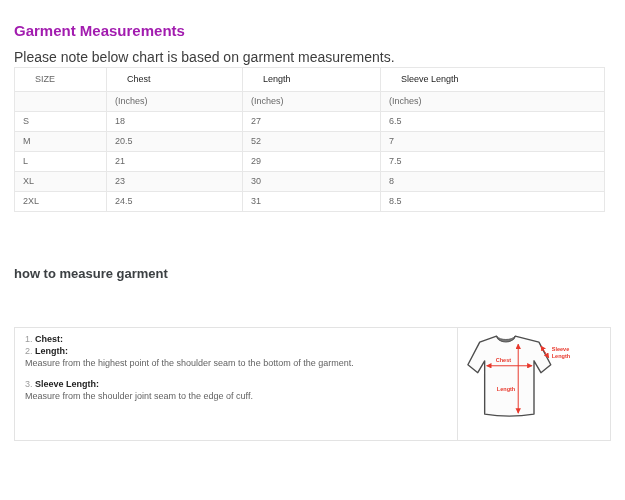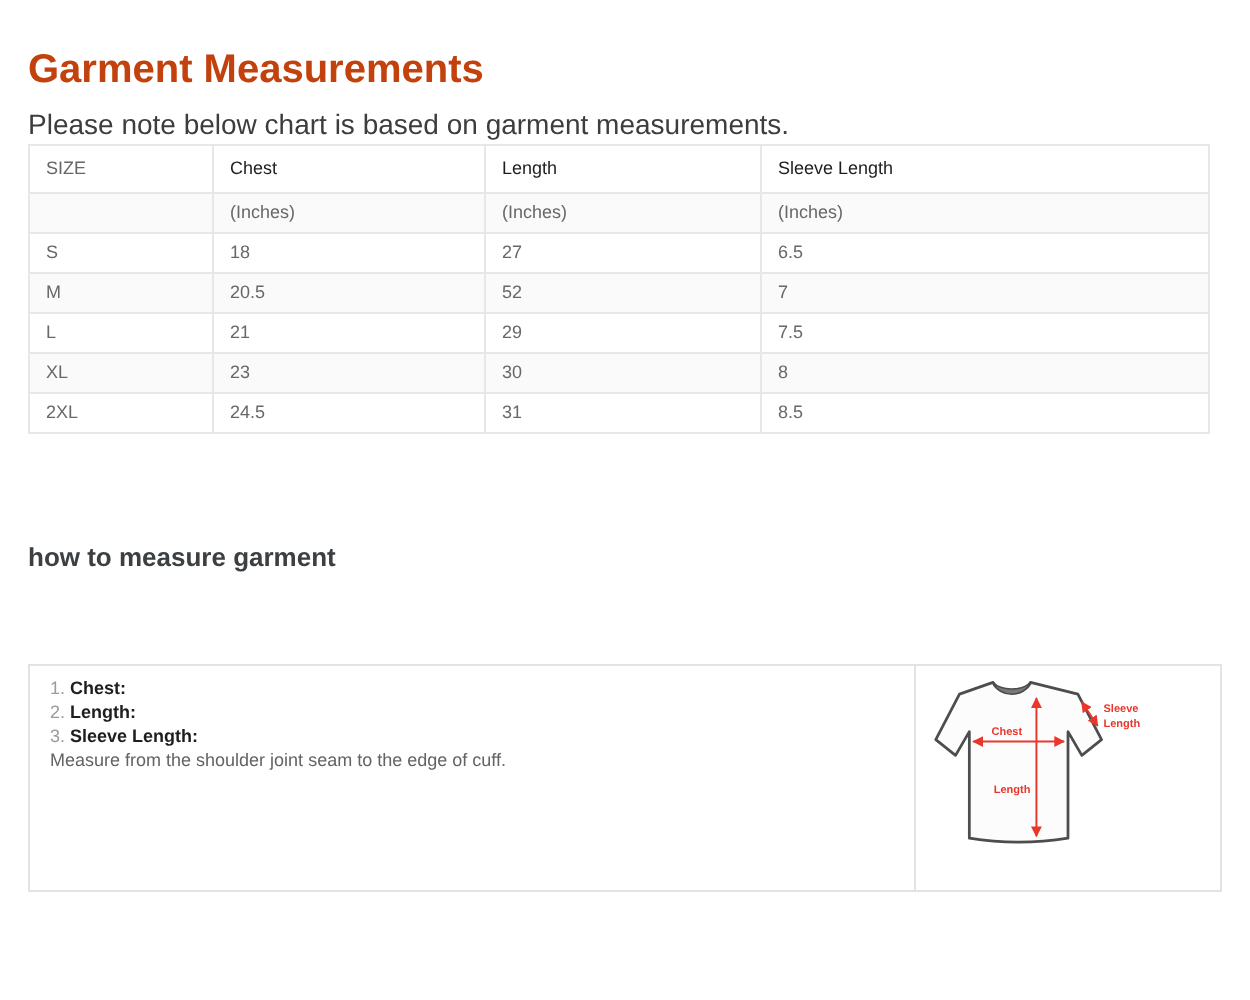--- a/index.html
+++ b/index.html
@@ -2,29 +2,29 @@
 <html><head>
 <meta charset="utf-8">
 <style>
   html,body{margin:0;padding:0;}
   body{
     width:625px;height:500px;overflow:hidden;background:#ffffff;
     font-family:"Liberation Sans",sans-serif;color:#222;
   }
   .page{padding:16px 14px 0 14px;}
 
-  .title{font-size:20px;line-height:17px;font-weight:bold;color:#c2410c;margin:11px 0 13px 0;}
+  .title{font-size:15px;line-height:17px;font-weight:bold;color:#a21caf;margin:6px 0 13px 0;}
   .note{font-size:14px;line-height:11px;color:#3d3d3d;margin:0 0 4px 0;}
 
   table.size-table{border-collapse:collapse;width:590px;table-layout:fixed;}
   .size-table th,.size-table td{
     border:1px solid #e7e7e7;padding:4px 8px;font-size:9px;line-height:11px;
     text-align:left;font-weight:normal;vertical-align:middle;
   }
-  .size-table thead th{padding:6px 8px;margin-left:40px;}
+  .size-table thead th{padding:6px 20px;margin-left:40px;}
   .head-bold{font-weight:bold;color:#1e1e1e;}
   .head-size{color:#666;}
   .size-table td{color:#686868;}
   .size-table tbody tr:nth-child(odd){background:#fafafa;}
 
   .section-heading{font-size:13px;line-height:15px;font-weight:bold;color:#3c4043;margin:54px 0 0 0;}
 
   .measure-box{
     margin-top:46px;height:114px;box-sizing:border-box;
     border:1px solid #e3e3e3;display:flex;
@@ -106,20 +106,21 @@
   </table>
 
   <h2 class="section-heading">how to measure garment</h2>
 
   <div class="measure-box">
 
     <div class="instructions">
       <p class="inst-label"><span class="num">1.</span> <b>Chest:</b></p>
 
       <p class="inst-label"><span class="num">2.</span> <b>Length:</b></p>
+      <p class="inst-text">Measure from the highest point of the shoulder seam to the bottom of the garment.</p>
 
       <p class="inst-label"><span class="num">3.</span> <b>Sleeve Length:</b></p>
       <p class="inst-text">Measure from the shoulder joint seam to the edge of cuff.</p>
     </div>
 
     <div class="diagram-cell">
       <svg class="tee" viewBox="0 0 150 112" xmlns="http://www.w3.org/2000/svg">
         <defs>
           <marker id="ah" viewBox="0 0 10 10" refX="9" refY="5" markerWidth="5.5" markerHeight="5.5" orient="auto-start-reverse">
             <path d="M0 0 L10 5 L0 10 z" fill="#e8382c"></path>

